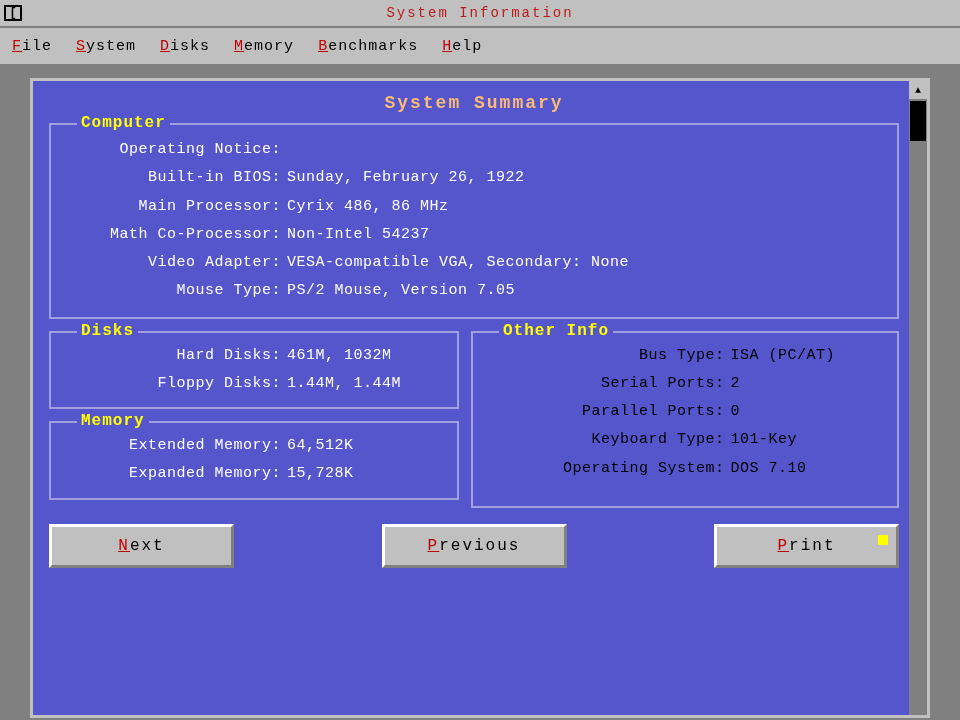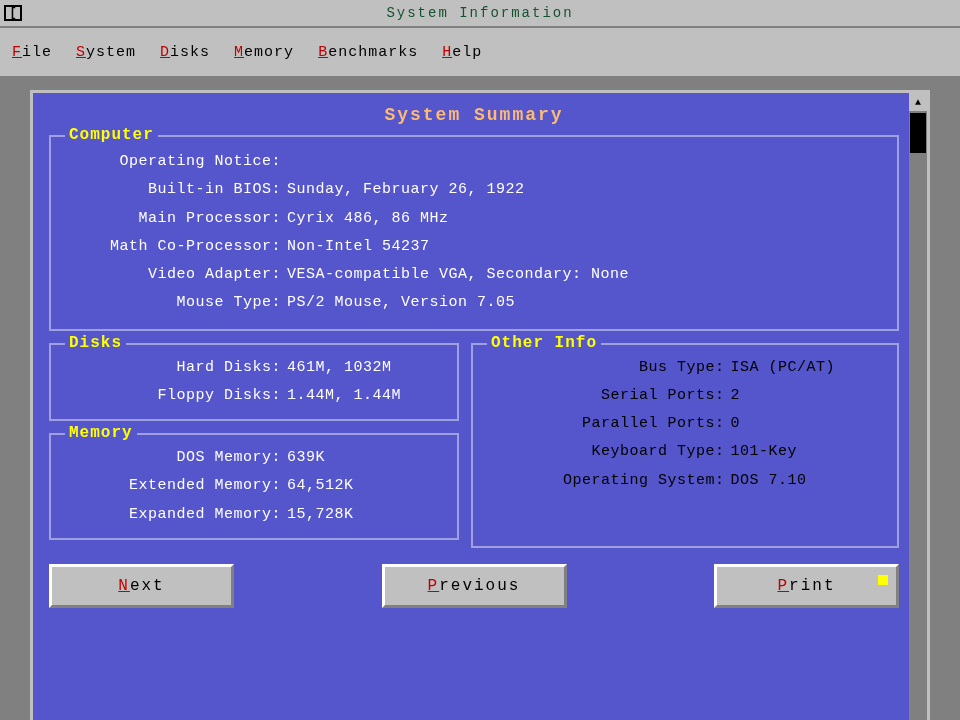--- a/index.html
+++ b/index.html
@@ -40,27 +40,27 @@
       align-items: center;
       justify-content: center;
       font-size: 12px;
       font-weight: bold;
     }
 
     .title-text {
       font-size: 14px;
       font-weight: normal;
       letter-spacing: 2px;
-      color: #14532d;
+      color: #b91c1c;
     }
 
     
     .menu-bar {
       width: 960px;
-      height: 48px;
+      height: 36px;
       background: #c0c0c0;
       display: flex;
       align-items: center;
       padding-left: 8px;
       gap: 16px;
     }
 
     .menu-item {
       font-size: 15px;
       color: #000;
@@ -146,21 +146,21 @@
       border: 2px solid #a0a0e0;
       margin-bottom: 12px;
       padding: 8px 12px;
       background: #5555cc;
       position: relative;
     }
 
     .box-label {
       position: absolute;
       top: -11px;
-      left: 14px;
+      left: 26px;
       background: #5555cc;
       padding: 0 4px;
       color: #ffff00;
       font-size: 16px;
       font-weight: bold;
       letter-spacing: 1px;
     }
 
     
     .two-col {
@@ -368,24 +368,20 @@
                 <td class="td-value">1.44M, 1.44M</td>
               </tr>
             </tbody>
               </table>
           </div>
 
           <div class="info-box">
             <span class="box-label">Memory</span>
             <table class="computer-table">
               <tbody>
-                  <tr>
-                <td class="td-label">DOS Memory:</td>
-                <td class="td-value">639K</td>
-              </tr>
               <tr>
                 <td class="td-label">Extended Memory:</td>
                 <td class="td-value">64,512K</td>
               </tr>
               <tr>
                 <td class="td-label">Expanded Memory:</td>
                 <td class="td-value">15,728K</td>
               </tr>
             </tbody>
               </table>

